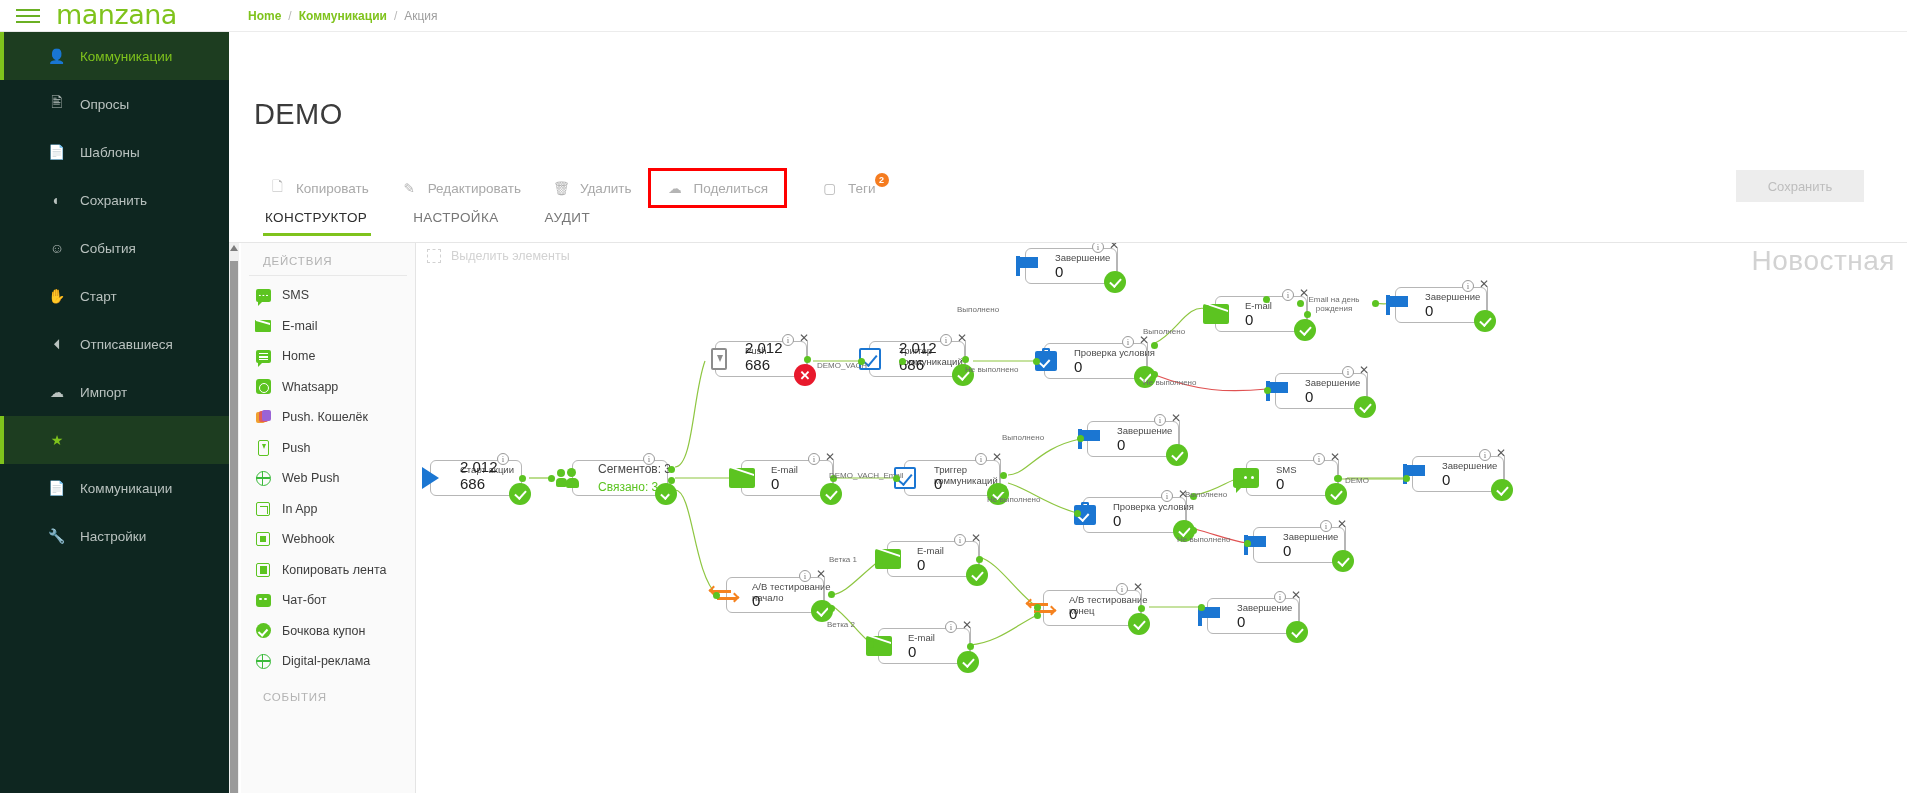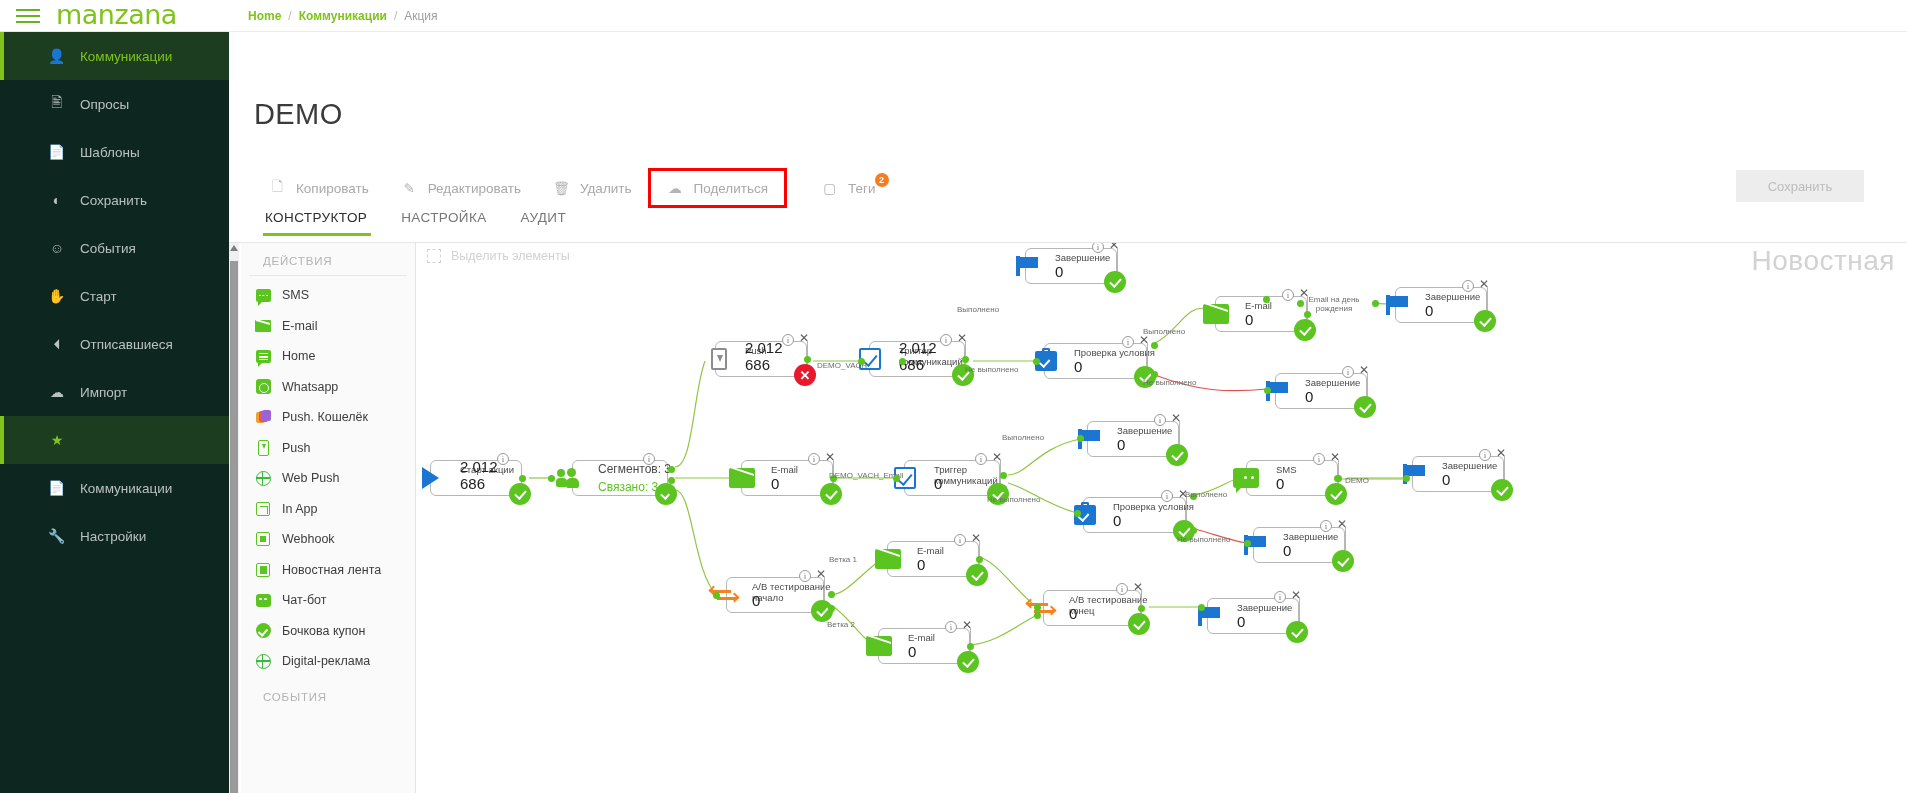--- a/index.html
+++ b/index.html
@@ -104,21 +104,21 @@
     border-radius: 50%; background: #f57c20; color: #fff; font-size: 9px;
     display: flex; align-items: center; justify-content: center; font-weight: bold;
   }
   .save-btn {
     position: absolute; right: 43px; top: 138px; width: 128px; height: 32px;
     background: #ededed; color: #bdbdbd; font-size: 13px;
     display: flex; align-items: center; justify-content: center; cursor: default;
     border: none;
   }
   .tabs {
-    position: absolute; left: 24px; top: 178px; display: flex; gap: 0;
+    position: absolute; left: 24px; top: 178px; display: flex; gap: 12px;
   }
   .tab {
     padding: 0 22px 11px 12px; font-size: 13.5px; color: #777; cursor: pointer;
     letter-spacing: 0.4px; position: relative;
   }
   .tab.active { color: #2e2e2e; }
   .tab.active:after {
     content: ""; position: absolute; left: 10px; right: 18px; bottom: 0;
     height: 3px; background: #7fc31c;
   }
@@ -458,21 +458,21 @@
             </span>
           </span>
         <span>Webhook</span>
       </div>
       <div class="panel-item">
         <span class="pi-ic">
             <span class="g-box">
               <span class="inner" style="width:7px;height:8px;left:2.5px;top:2px;"></span>
             </span>
           </span>
-        <span>Новостная лента</span>
+        <span>Копировать лента</span>
       </div>
       <div class="panel-item">
         <span class="pi-ic">
           <span class="g-bot">
               <i class="eye" style="left:3.5px;"></i>
               <i class="eye" style="right:3.5px;"></i>
             </span>
         </span>
         <span>Чат-бот</span>
       </div>

